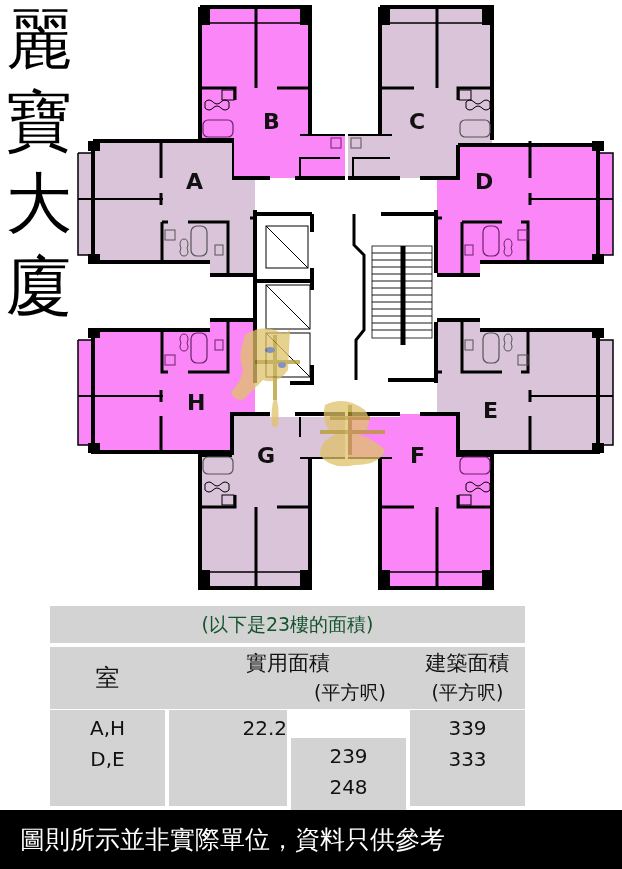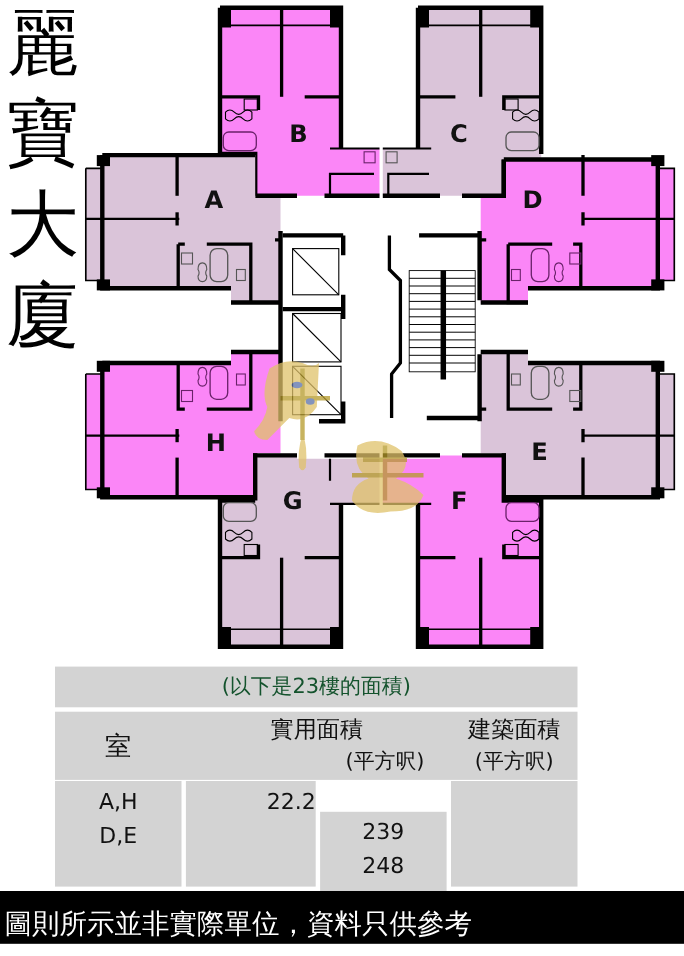--- a/index.html
+++ b/index.html
@@ -14,21 +14,21 @@
   .h-room { left:0; top:0; width:115px; height:62px; font-size:24px; line-height:62px; }
   .h-use { left:118px; width:240px; top:2px; font-size:21px; line-height:28px; }
   .h-build { left:360px; width:115px; top:2px; font-size:21px; line-height:28px; }
   .h-sub { font-size:19px; top:32px; line-height:26px; }
   .sub1 { left:118px; width:120px; }
   .sub2 { left:240px; width:120px; }
   .sub3 { left:360px; width:115px; }
   .tbl-body { position:absolute; left:50px; top:710px; height:96px; }
   .bcol { position:absolute; top:0; height:96px; background:#d3d3d3; text-align:center; font-size:20px; line-height:30px; color:#111; padding-top:3px; box-sizing:border-box; }
   .bcol div { height:31px; }
-  .footer { position:absolute; left:0; top:810px; width:622px; height:48px; background:#000; color:#fff; font-size:25px; line-height:60px; padding-left:4px; box-sizing:border-box; letter-spacing:0px; }
+  .footer { position:absolute; left:0; top:810px; width:622px; height:59px; background:#000; color:#fff; font-size:25px; line-height:60px; padding-left:20px; box-sizing:border-box; letter-spacing:0px; }
 </style>
 </head>
 <body>
 
 <div class="title-col">
   <span class="title-char">麗</span>
   <span class="title-char">寶</span>
   <span class="title-char">大</span>
   <span class="title-char">廈</span>
 </div>
@@ -232,16 +232,18 @@
   </div>
   <div class="bcol" style="left:119px;width:118px;text-align:right;padding-left:37px;">
     <div>22.2</div>
   </div>
   <div class="bcol" style="left:241px;width:115px;margin-top:28px;">
     <div>239</div>
     <div>248</div>
     <div>238</div>
   </div>
   <div class="bcol" style="left:360px;width:115px;">
+    <div>339</div>
+    <div>333</div>
   </div>
 </div>
 
 <div class="footer">圖則所示並非實際單位，資料只供參考</div>
 
 </body></html>

